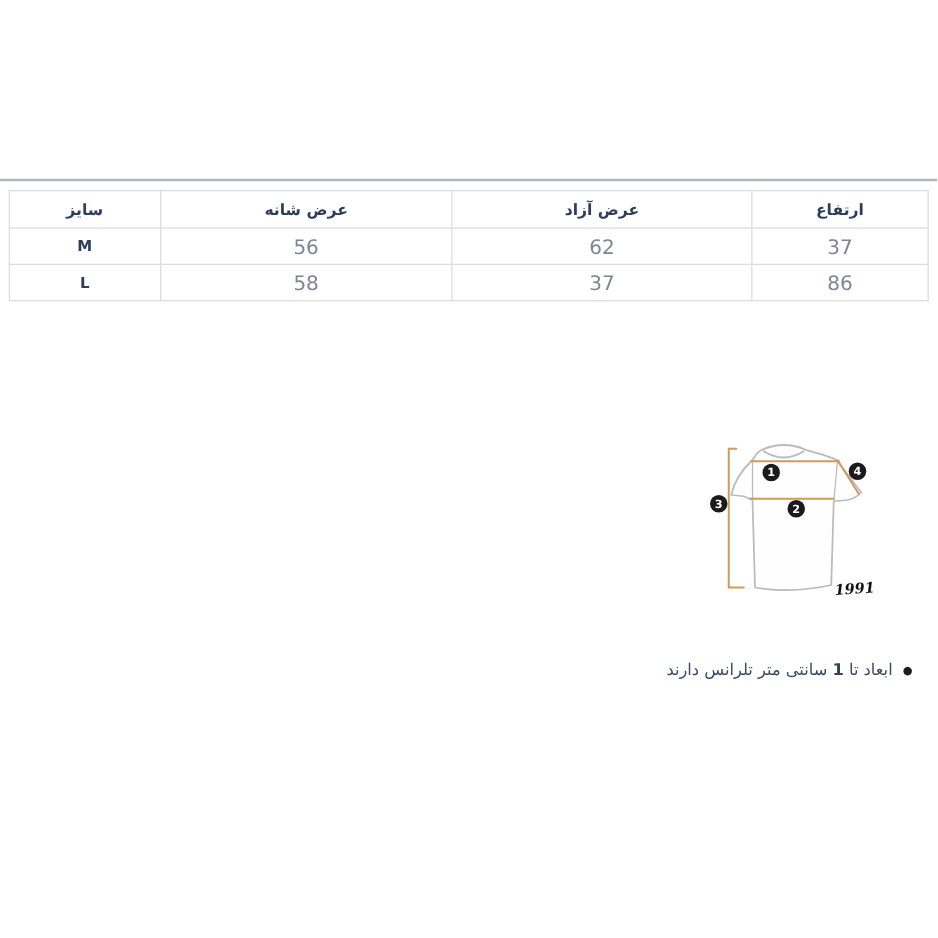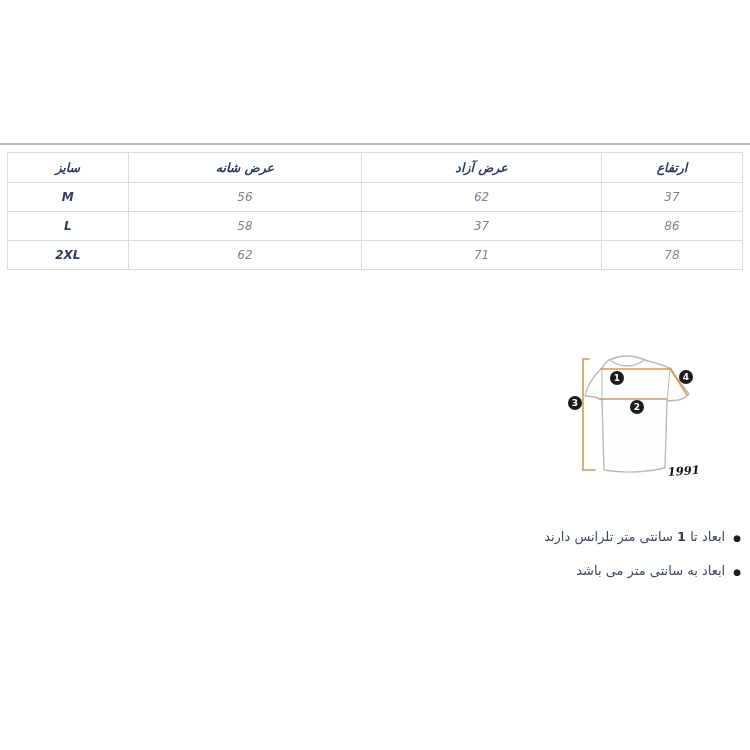--- a/index.html
+++ b/index.html
@@ -5,34 +5,34 @@
   * { margin:0; padding:0; box-sizing:border-box; }
   html,body { width:750px; height:750px; background:#ffffff; overflow:hidden;
               font-family:"DejaVu Sans","Liberation Sans",sans-serif; }
   .stage { position:relative; width:750px; height:750px; background:#ffffff; }
 
   
   .top-sep { position:absolute; left:0; top:143px; width:750px; height:2px; background:#b4b8be; }
 
   
   .size-table-wrap { position:absolute; left:7px; top:152px; width:736px; }
-  table.size-table { width:100%; border-collapse:collapse; table-layout:fixed;font-style:italic; }
+  table.size-table { width:100%; border-collapse:collapse; table-layout:fixed; }
   table.size-table th, table.size-table td {
     border:1px solid #d9dce0; text-align:center; vertical-align:middle;
   }
   table.size-table th { height:30px; font-size:12.5px; font-weight:bold; color:#2e3d5c; }
-  table.size-table td { height:29px; font-size:12px; color:#7d8593; }
+  table.size-table td { height:29px; font-size:16px; color:#7d8593; }
   table.size-table td.size-cell { font-weight:bold; color:#2e3d5c; font-size:12px; }
 
   
   .diagram { position:absolute; left:566px; top:346px; width:138px; height:150px; }
   .diagram svg { width:100%; height:100%; display:block; }
 
   
-  .notes { position:absolute; right:9px; top:527px; width:560px; direction:rtl; }
+  .notes { position:absolute; right:20px; top:527px; width:560px; direction:rtl; }
   .note { display:block; margin-bottom:14px; font-size:13px; line-height:19px; color:#3a4a5f; }
   .note .bullet { display:inline-block; font-size:9px; color:#1d1d1f; margin-left:8px;
                   vertical-align:middle; transform:translateY(1px); }
   .note b { font-weight:bold; color:#31415a; }
 </style>
 </head>
 <body>
 
 <div class="stage">
 
@@ -59,26 +59,20 @@
           <td class="size-cell">M</td>
           <td>56</td>
           <td>62</td>
           <td>37</td>
         </tr>
         <tr>
           <td class="size-cell">L</td>
           <td>58</td>
           <td>37</td>
           <td>86</td>
-        </tr>
-        <tr>
-          <td class="size-cell">2XL</td>
-          <td>62</td>
-          <td>71</td>
-          <td>78</td>
         </tr>
       </tbody>
     </table>
   </div>
 
   <div class="diagram">
     <svg viewBox="0 0 138 150" xmlns="http://www.w3.org/2000/svg">
 
       <g fill="#fefefe" stroke="#b9babc" stroke-width="1.4" stroke-linejoin="round" stroke-linecap="round">
         <path d="M36,22
@@ -127,18 +121,15 @@
       </g>
 
       <text x="102" y="130" font-size="11.5" font-style="italic" font-weight="bold" fill="#111111" font-family="DejaVu Serif, serif" transform="rotate(-4 102 130)">1991</text>
     </svg>
   </div>
 
   <div class="notes">
     <div class="note">
       <span class="bullet">●</span><span>ابعاد تا </span><b>1</b><span> سانتی متر تلرانس دارند</span>
     </div>
-    <div class="note">
-      <span class="bullet">●</span><span>ابعاد به سانتی متر می باشد</span><b></b><span></span>
-    </div>
   </div>
 
 </div>
 
 </body></html>

